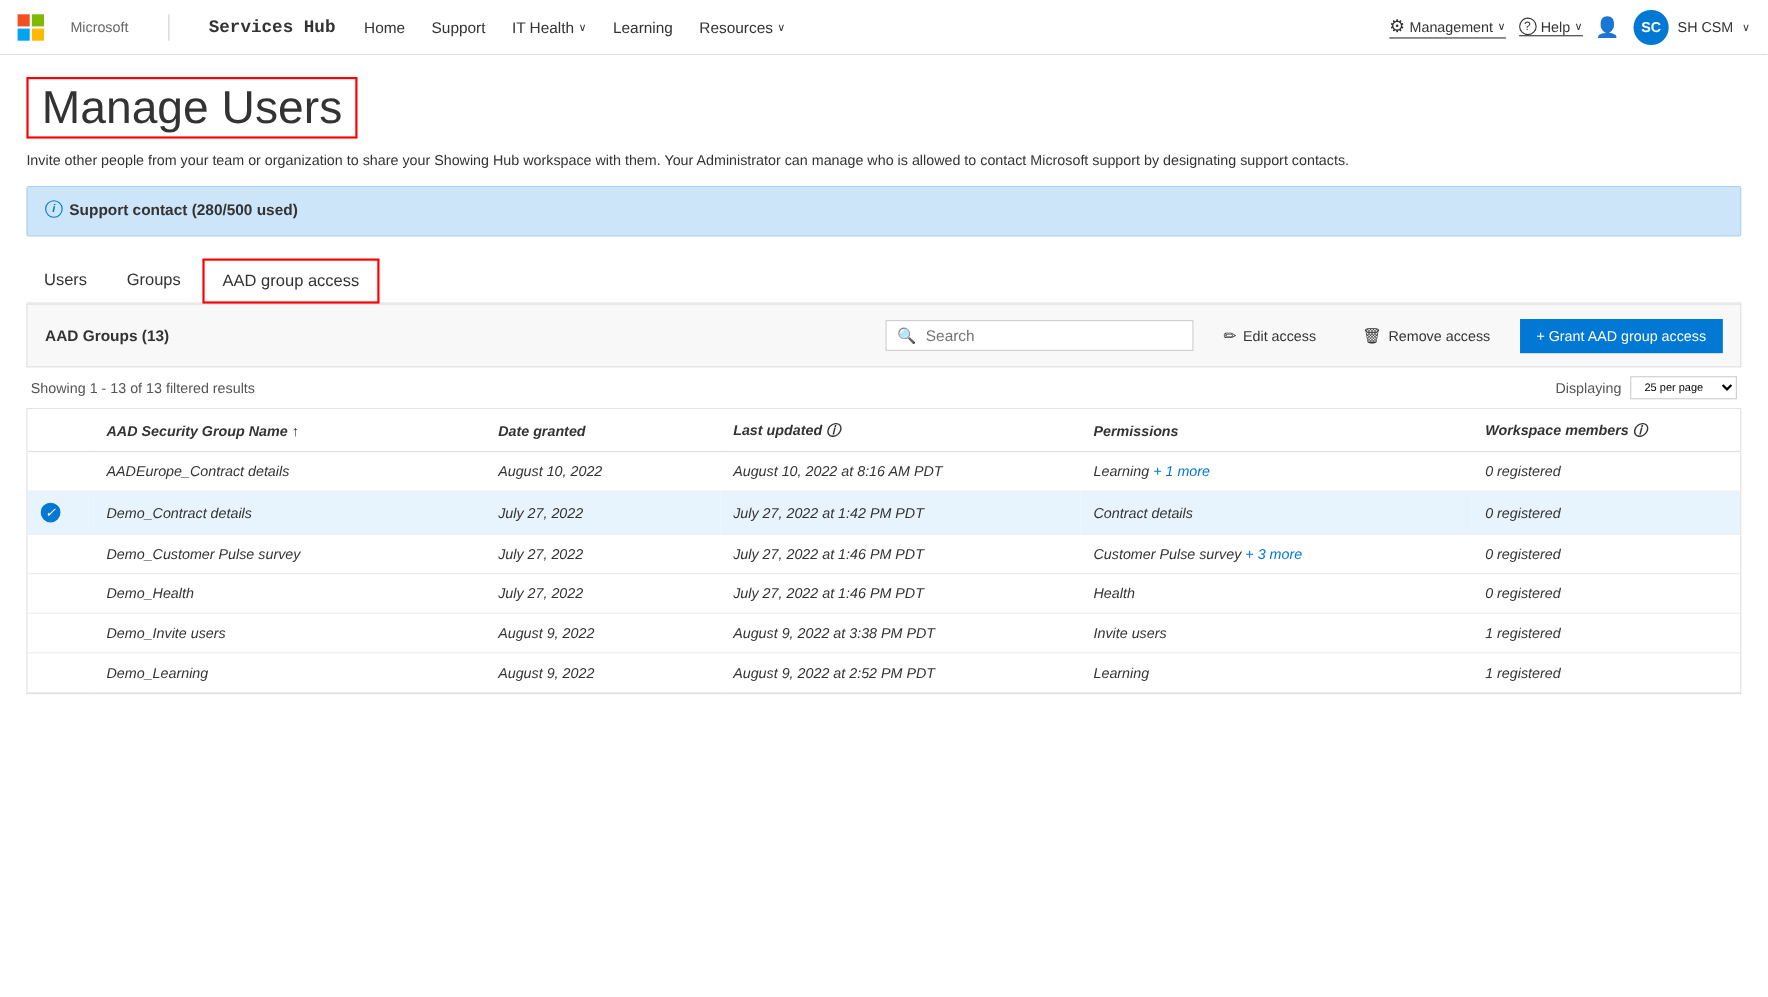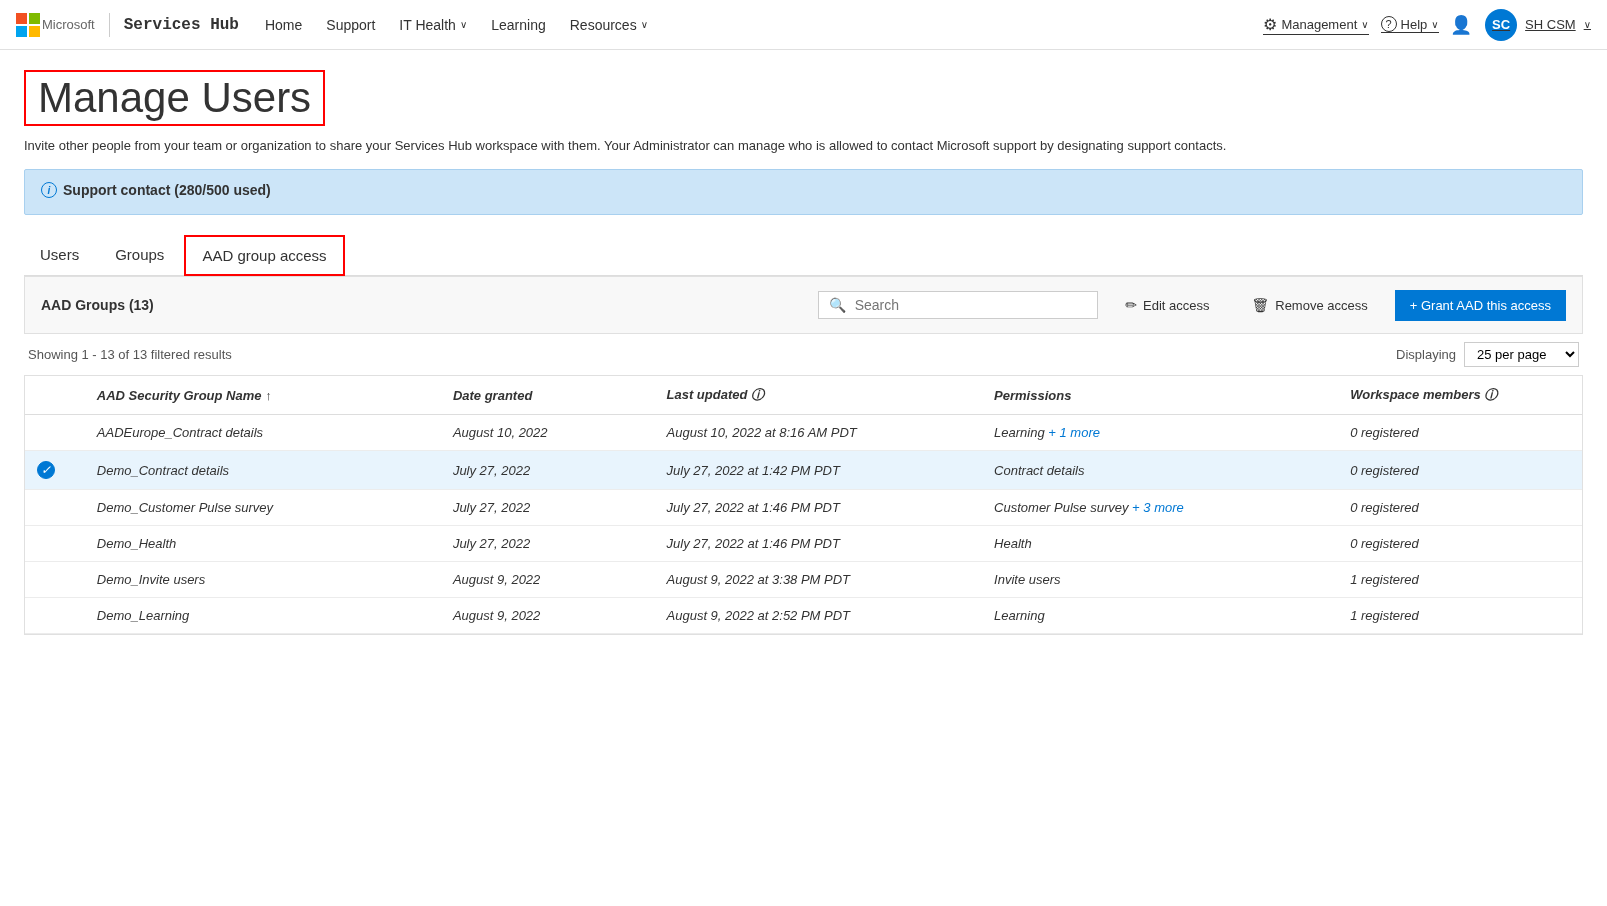--- a/index.html
+++ b/index.html
@@ -10,21 +10,21 @@
       display: flex;
       align-items: center;
       padding: 0 16px;
       height: 50px;
       border-bottom: 1px solid #e0e0e0;
       background: #fff;
     }
     .header-logo {
       display: flex;
       align-items: center;
-      gap: 2px;
+      gap: 24px;
       margin-right: 16px;
     }
     .ms-logo {
       width: 24px;
       height: 24px;
       display: grid;
       grid-template-columns: 1fr 1fr;
       grid-template-rows: 1fr 1fr;
       gap: 2px;
     }
@@ -220,21 +220,21 @@
       border-bottom: 1px solid #e0e0e0;
     }
     .display-select {
       display: flex;
       align-items: center;
       gap: 8px;
     }
     .per-page-select {
       border: 1px solid #ccc;
       padding: 3px 8px;
-      font-size: 13px;
+      font-size: 10px;
       cursor: pointer;
       background: #fff;
     }
 
     
     .data-table {
       width: 100%;
       border-collapse: collapse;
       font-style: italic;
     }
@@ -323,33 +323,33 @@
       <span style="font-size:16px;">⚙</span>
       <span>Management</span>
       <span class="chevron">∨</span>
     </span>
     <span class="header-right-item">
       <span style="width:16px;height:16px;border-radius:50%;border:1.5px solid #333;display:inline-flex;align-items:center;justify-content:center;font-size:11px;">?</span>
       <span>Help</span>
       <span class="chevron">∨</span>
     </span>
     <span style="font-size:18px;cursor:pointer;color:#555;">👤</span>
-    <div style="display:flex;align-items:center;gap:8px;cursor:pointer;text-decoration:underline;">
+    <div style="display:flex;align-items:center;gap:8px;cursor:pointer;">
       <div class="avatar">SC</div>
       <span class="user-name">SH CSM</span>
       <span class="chevron">∨</span>
     </div>
   </div>
 </header>
 
 <div class="page-content">
 
   <h1 class="page-title">Manage Users</h1>
 
-  <p class="page-subtitle">Invite other people from your team or organization to share your Services Hub workspace with them. Your Administrator can manage who is allowed to contact Microsoft support by designating support contacts.</p>
+  <p class="page-subtitle">Invite other people from your team or organization to share your Showing Hub workspace with them. Your Administrator can manage who is allowed to contact Microsoft support by designating support contacts.</p>
 
   
   <div class="support-banner">
     <div class="support-banner-title">
       <span class="info-icon">i</span>
       <span>Support contact (280/500 used)</span>
     </div>
   </div>
 
   
@@ -374,21 +374,21 @@
         <span style="font-size:14px;">✏</span>
         <span>Edit access</span>
       </button>
 
       <button class="toolbar-btn">
         <span style="font-size:14px;">🗑</span>
         <span>Remove access</span>
       </button>
 
       <button class="toolbar-btn-primary">
-        <span>+ Grant AAD this access</span>
+        <span>+ Grant AAD group access</span>
       </button>
     </div>
 
     <div class="results-row">
       <span>Showing 1 - 13 of 13 filtered results</span>
       <div class="display-select">
         <span>Displaying</span>
         <select class="per-page-select">
           <option>25 per page</option>
           <option>50 per page</option>

